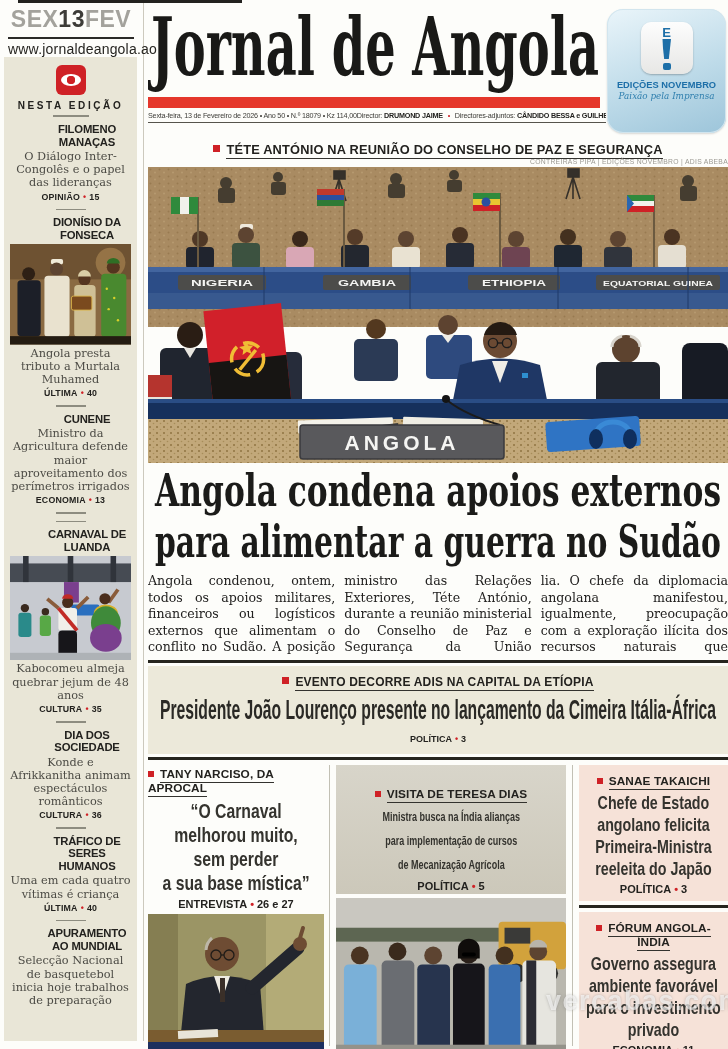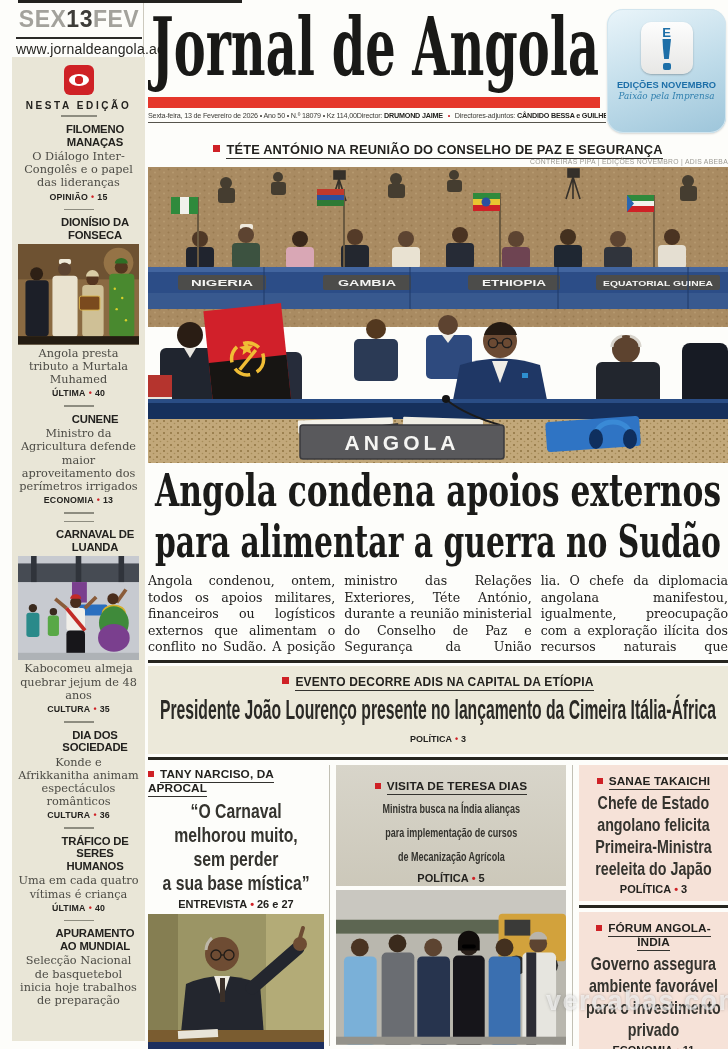--- a/index.html
+++ b/index.html
@@ -2,21 +2,21 @@
 <html><head>
 <meta charset="utf-8">
 <style>
   html,body{margin:0;padding:0;}
   body{width:728px;height:1049px;position:relative;background:#fdfdfa;font-family:"Liberation Sans",sans-serif;overflow:hidden;color:#23221f;}
   svg text{font-family:"Liberation Sans",sans-serif;}
   .topline{position:absolute;left:18px;top:0;width:224px;height:3px;background:#23221f;z-index:6;}
   .vdiv{position:absolute;left:143px;top:0;width:1px;height:1041px;background:#ccc9bd;}
 
   
-  .rail{position:absolute;left:8px;top:0;width:142px;height:1049px;}
+  .rail{position:absolute;left:0;top:0;width:142px;height:1049px;}
   .mini{padding:7px 8px 0;text-align:center;}
   .dayrow{font-size:23px;font-weight:800;letter-spacing:.5px;color:#a3a29c;line-height:24px;}
   .dayrow .dnum{color:#3d3c38;}
   .url{margin-top:6px;border-top:2px solid #2b2a27;border-bottom:2px solid #2b2a27;font-weight:normal;font-size:14px;padding:2px 0;color:#262521;letter-spacing:.2px;}
   .sbox{position:absolute;top:57px;left:4px;right:5px;bottom:8px;background:#e9e6d7;padding:8px 6px 4px;box-sizing:border-box;text-align:center;overflow:hidden;}
   .eye{width:30px;height:30px;margin:0 auto;background:#cf2126;border-radius:6px;position:relative;}
   .eye::before{content:"";position:absolute;left:5px;top:9px;width:20px;height:12px;background:#fff;border-radius:50%;}
   .eye::after{content:"";position:absolute;left:11px;top:11px;width:8px;height:8px;background:#cf2126;border-radius:50%;box-shadow:inset 0 0 0 1.5px #cf2126, inset 2px 2px 0 0 #fff0;}
   .edlabel{font-size:10px;font-weight:800;letter-spacing:2.6px;margin-top:5px;color:#23221f;}
   .edrule{width:36px;height:2px;background:#8d8c80;margin:4px auto 0;}
@@ -66,21 +66,21 @@
   .bkick{font-size:11.8px;font-weight:800;letter-spacing:.1px;margin-top:2px;}
   .bkick .ksq{width:6px;height:6px;vertical-align:1px;}
   .tcenter{text-align:center;}
   .cond{font-weight:bold;color:#34332e;white-space:pre-line;text-align:center;margin-top:4px;overflow:visible;}
   .condX{display:block;width:133%;margin-left:-16.5%;transform:scaleX(.75);transform-origin:50% 0;}
   .q1{font-size:21px;line-height:24px;}
   .q2{font-size:12px;line-height:24px;}
   .q3{font-size:19px;line-height:22px;}
   .btag{font-size:11px;font-weight:800;text-align:center;margin-top:3px;}
   .bphoto{display:block;width:100%;margin-top:4px;}
-  .b2head{background:linear-gradient(#d8d5ca,#ccc8ba);padding:12px 2px 2px;}
+  .b2head{background:linear-gradient(#d8d5ca,#ccc8ba);padding:20px 2px 2px;}
   .pinkcard{background:#f6e2d8;padding:7px 5px 6px;box-sizing:border-box;}
   .crule{height:3px;background:#26251f;margin:4px 0;}
 
   .watermark{position:absolute;left:546px;top:986px;font-size:27px;font-weight:bold;letter-spacing:1.5px;color:rgba(255,255,255,.62);text-shadow:0 0 3px rgba(110,110,110,.45);z-index:9;pointer-events:none;}
 </style>
 </head>
 <body>
 
 <div class="topline"></div>
 <div class="vdiv"></div>

